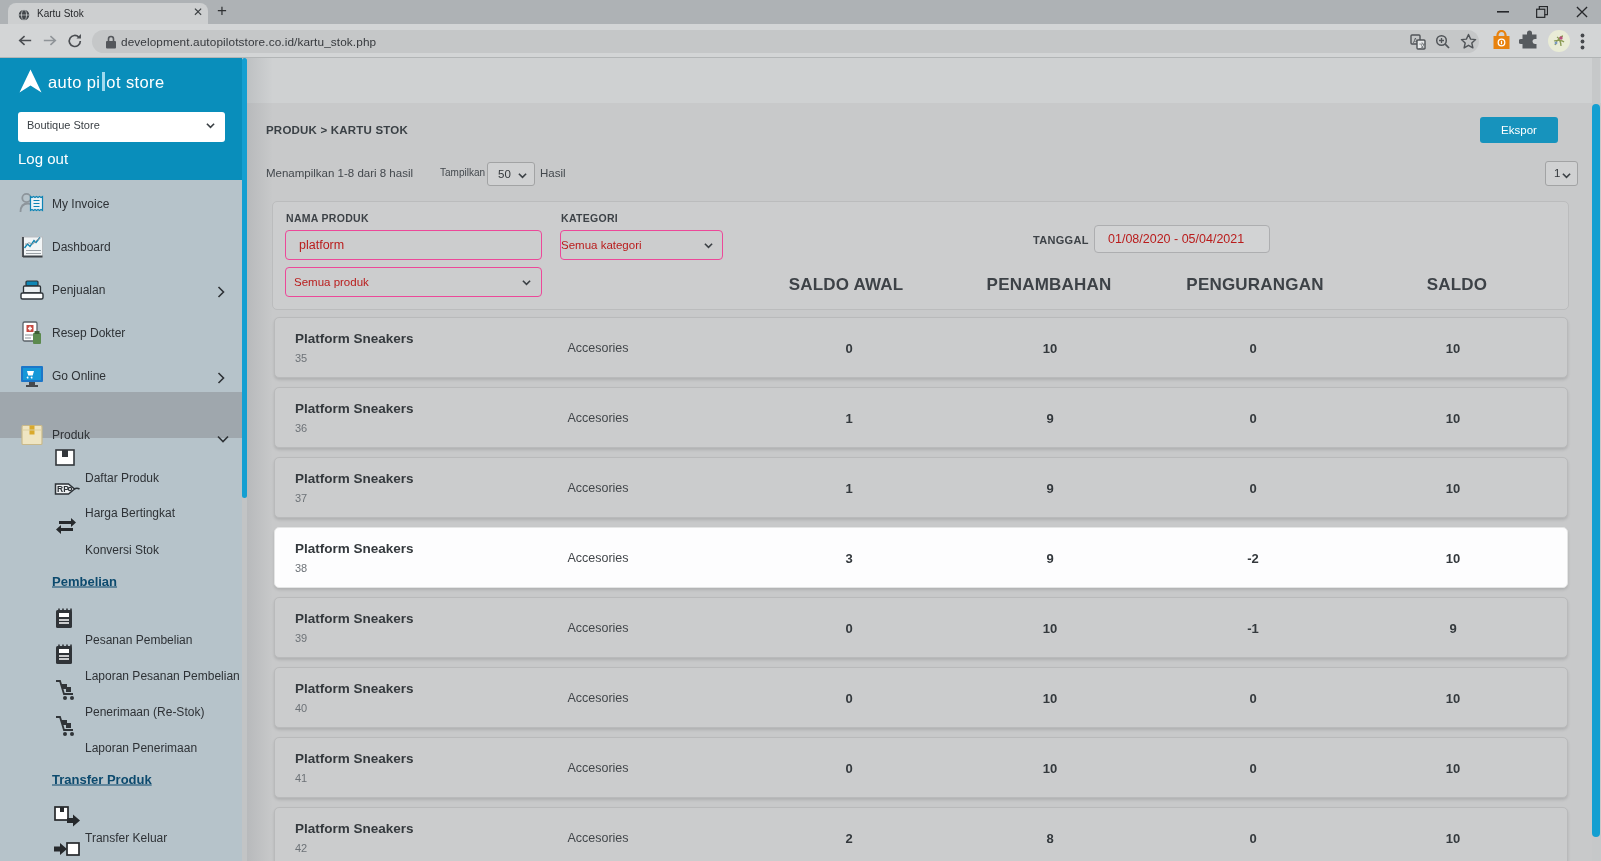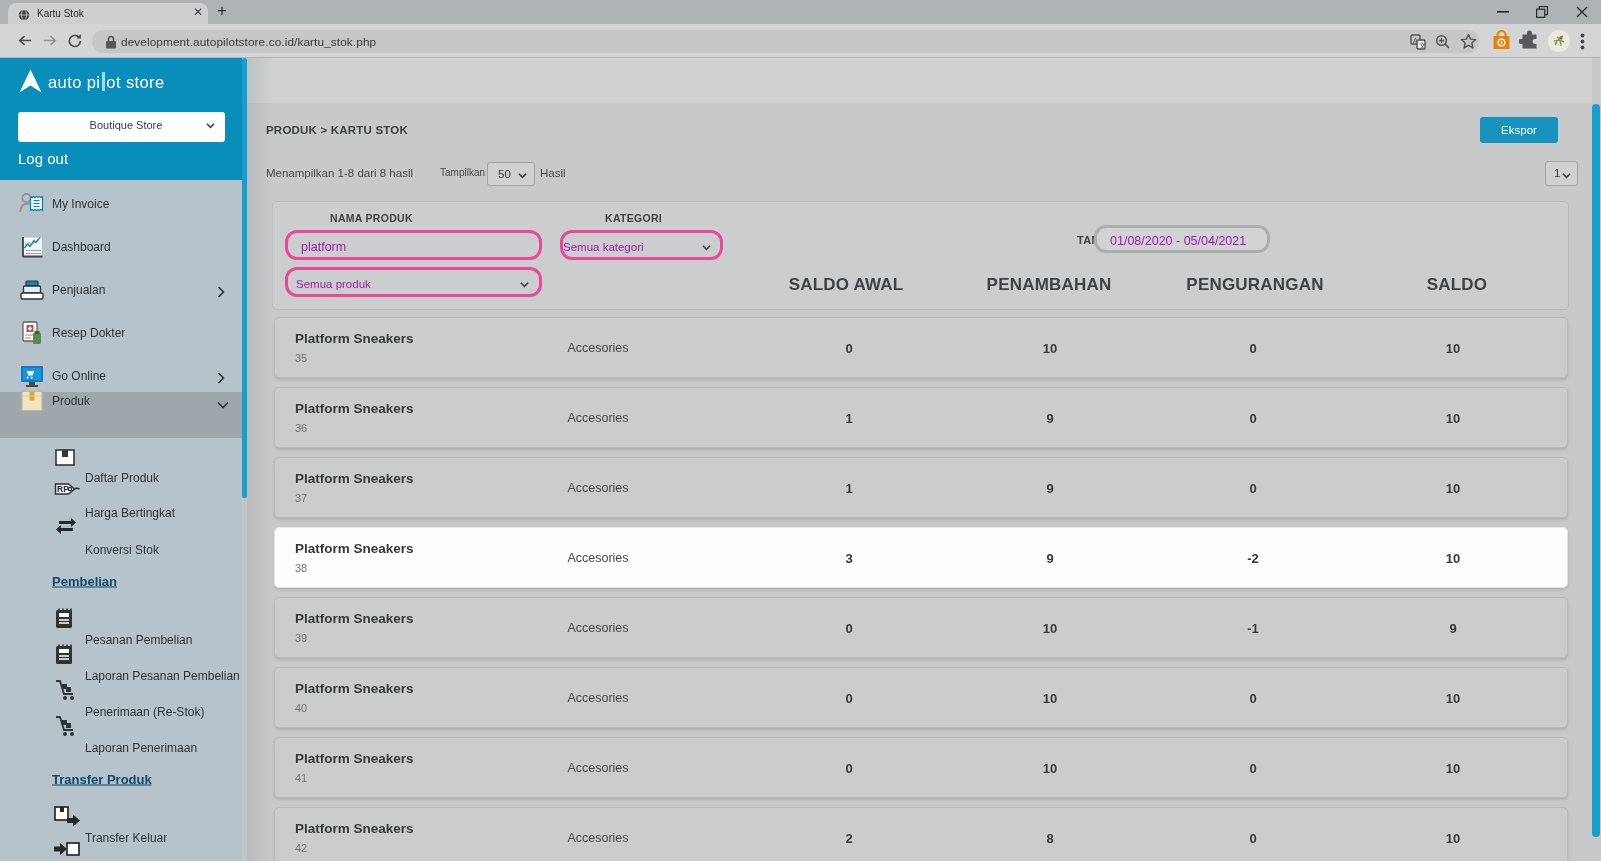--- a/index.html
+++ b/index.html
@@ -15,21 +15,21 @@
 #tabplus { position:absolute; left:216px; top:1px; font-size:16px; color:#3c4043; }
 .winbtn { position:absolute; top:0; color:#26282b; }
 
 
 #navbar { position:absolute; left:0; top:24px; width:1601px; height:34px; background:#d3d5d6; border-bottom:1px solid #b2b5b6; }
 #pill { position:absolute; left:92px; top:6px; width:1387px; height:23px; background:#c5c7c8; border-radius:12px; }
 #urltext { position:absolute; left:29px; top:5px; font-size:11.8px; color:#36393d; letter-spacing:0.1px; }
 
 
 #sidebar { position:absolute; left:0; top:58px; width:247px; height:803px; background:#b6c3ca; }
-#sidehead { position:absolute; left:0; top:0; width:242px; height:122px; background:#098ebb;text-align:center; }
+#sidehead { position:absolute; left:0; top:0; width:242px; height:122px; background:#098ebb; }
 #storesel { position:absolute; left:18px; top:54px; width:207px; height:30px; background:#fff; border-radius:3px; font-size:11px; color:#3b4045; line-height:26px; padding-left:9px; }
 #logout { position:absolute; left:18px; top:92px; color:#fff; font-size:15px; }
 #sidescroll { position:absolute; left:241.5px; top:0; width:5.5px; height:803px; background:#c2c4c5; }
 #sidethumb { position:absolute; left:0; top:0; width:5.5px; height:440px; background:#149fd1; border-radius:3px; }
 .mi { position:absolute; left:0; width:242px; height:43px; }
 .mi .txt { position:absolute; left:52px; top:50%; transform:translateY(-50%); font-size:12px; white-space:nowrap; color:#2e3236; }
 .mi .ic { position:absolute; left:19px; top:50%; transform:translateY(-50%); width:26px; height:26px; }
 .mi .chev { position:absolute; left:217px; top:50%; transform:translateY(-50%); width:8px; height:12px; }
 #produkhl { position:absolute; left:0; top:334px; width:242px; height:46px; background:#9fa7ad; }
 .smi { position:absolute; left:0; width:242px; height:36px; }
@@ -42,22 +42,22 @@
 #topband { position:absolute; left:0; top:0; width:1354px; height:45px; background:#cfd1d2; }
 #crumb { position:absolute; left:19px; top:66px; font-size:11.5px; font-weight:bold; letter-spacing:0.2px; color:#3a4045; }
 #ekspor { position:absolute; left:1233px; top:59px; width:78px; height:26px; background:#1793bd; border-radius:3px; color:#fff; font-size:11.5px; text-align:center; line-height:26px; }
 #showing { position:absolute; left:19px; top:109px; font-size:11.5px; color:#43484d; }
 #tampilkan { position:absolute; left:193px; top:109px; font-size:10px; color:#43484d; }
 .selbox { background:#d0d1d2; border:1px solid #a2a3a4; border-radius:3px; color:#33373b; }
 #sel50 { position:absolute; left:240px; top:104px; width:48px; height:24px; font-size:11.5px; line-height:22px; padding-left:10px; }
 #hasil { position:absolute; left:293px; top:109px; font-size:11.5px; color:#43484d; }
 #sel1 { position:absolute; left:1298px; top:103px; width:33px; height:25px; font-size:11.5px; line-height:23px; padding-left:8px; }
 #filtercard { position:absolute; left:25px; top:143px; width:1297px; height:109px; background:#cccdce; border:1px solid #bbbcbd; border-radius:5px; }
-.flabel { position:absolute; font-size:10.5px; font-weight:bold; letter-spacing:0.3px; color:#3d4247;margin-left:44px; }
-.fbox { position:absolute; height:30px; border:3px solid #ec4899; border-radius:12px; font-size:11.5px; color:#a21caf; }
+.flabel { position:absolute; font-size:10.5px; font-weight:bold; letter-spacing:0.3px; color:#3d4247; }
+.fbox { position:absolute; height:30px; border:1px solid #ec4899; border-radius:4px; font-size:11.5px; color:#b91c1c; }
 .chevd { position:absolute; width:9px; height:9px; }
 #scrollmain { position:absolute; left:1345px; top:0px; width:7.5px; height:803px; background:#c6c8c9; }
 #mainthumb { position:absolute; left:0; top:46px; width:7.5px; height:733px; background:#149fd1; border-radius:4px; }
 .row { position:absolute; left:27px; width:1294px; height:61px; background:#cbcccd; border:1px solid #b9babb; border-radius:5px; box-shadow:0 2px 3px rgba(0,0,0,0.12); }
 .row.white { background:#fdfdfe; border-color:#e4e5e5; }
 .rname { position:absolute; left:20px; top:13px; font-size:13.5px; font-weight:bold; color:#34393d; }
 .rnum { position:absolute; left:20px; top:34px; font-size:11px; color:#6d7277; }
 .rcat { position:absolute; left:230px; top:50%; transform:translateY(-50%); width:186px; text-align:center; font-size:12.5px; color:#43474b; }
 .rv { position:absolute; top:50%; transform:translateY(-50%); width:100px; text-align:center; font-size:13px; font-weight:bold; color:#34393d; }
 .v1 { left:524px; } .v2 { left:725px; } .v3 { left:928px; } .v4 { left:1128px; }
@@ -208,21 +208,21 @@
           <rect x="4" y="5" width="18" height="12" fill="#1598d8"></rect>
           <path d="M8 8 h7 l-1.3 4.5 h-4.5 z M9.5 14.5 a0.9 0.9 0 1 0 0 .2 M13.5 14.5 a0.9 0.9 0 1 0 0 .2" fill="#fff"></path>
           <rect x="10" y="19" width="6" height="3" fill="#46494d"></rect>
           <rect x="7" y="22" width="12" height="2" fill="#46494d"></rect>
         </svg></div>
       <div class="txt">Go Online</div>
       <div class="chev"><svg width="8" height="12" viewBox="0 0 8 12">
           <path d="M1.5 1 L6.5 6 L1.5 11" stroke="#2e3236" stroke-width="1.6" fill="none"></path>
         </svg></div>
     </div>
-    <div class="mi" style="top: 321px;">
+    <div class="mi" style="top: 355px;">
       <div class="ic"><svg width="26" height="26" viewBox="0 0 26 26">
           <rect x="3" y="3.5" width="20" height="19" rx="1" fill="#efe5c2" stroke="#c9b98a" stroke-width="1.2"></rect>
           <rect x="10.5" y="3.5" width="5" height="9" fill="#d9a92c"></rect>
           <path d="M3 8 h20" stroke="#dccf9f" stroke-width="1"></path>
         </svg></div>
       <div class="txt">Produk</div>
       <div class="chev"><svg width="12" height="8" viewBox="0 0 12 8" style="margin-top:2px">
           <path d="M1 1.5 L6 6.5 L11 1.5" stroke="#2e3236" stroke-width="1.6" fill="none"></path>
         </svg></div>
     </div>

